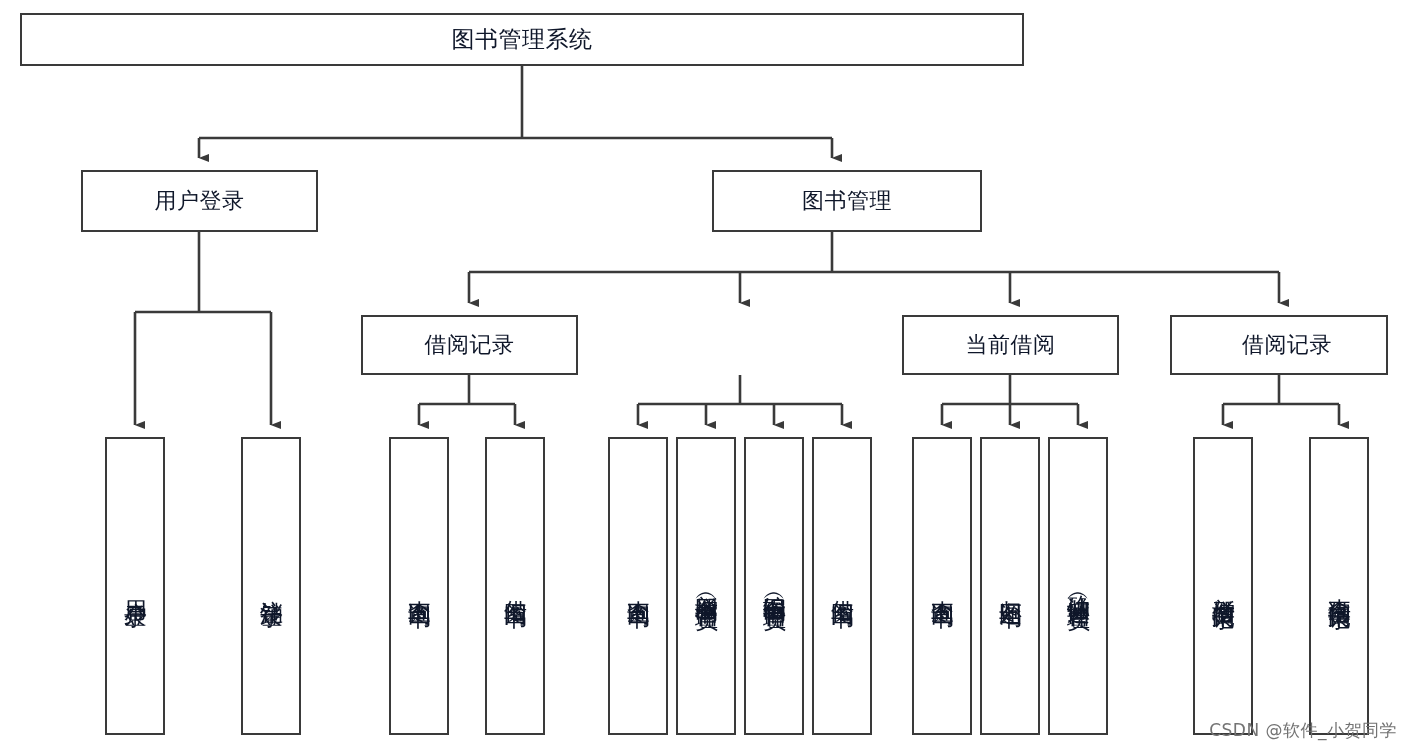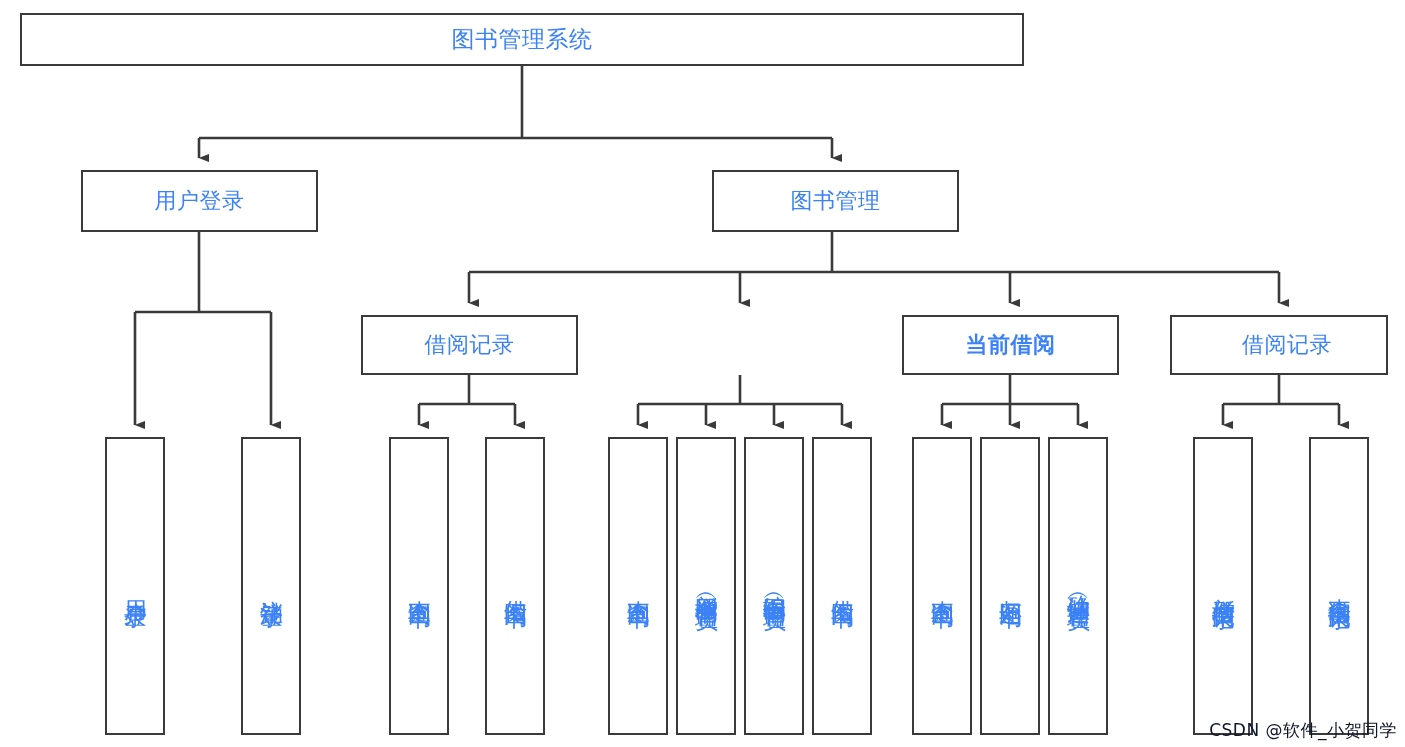--- a/index.html
+++ b/index.html
@@ -18,21 +18,21 @@
     overflow: hidden;
   }
   .node {
     position: absolute;
     box-sizing: border-box;
     background: #ffffff;
     border: 2.5px solid #3a3a3a;
     display: flex;
     align-items: center;
     justify-content: center;
-    color: #3b82f6;
+    color: #0f172a;
     z-index: 3;
   }
   .node .lbl {
     display: block;
     text-align: center;
     line-height: 1.28;
     letter-spacing: 0.5px;
   }
   
   .node.h .lbl {
@@ -61,21 +61,21 @@
     width: 1405px;
     height: 747px;
     z-index: 1;
     pointer-events: none;
   }
   #watermark {
     position: absolute;
     right: 8px;
     bottom: 5px;
     font-size: 17px;
-    color: #0f172a;
+    color: #737373;
     z-index: 9;
     white-space: nowrap;
     letter-spacing: 0.5px;
   }
 </style>
 </head>
 <body>
 
 <div id="canvas">
 
@@ -129,28 +129,28 @@
     </g>
   </svg>
 
   <div class="node h root" style="left:20px; top:13px; width:1004px; height:53px;">
     <span class="lbl">图书管理系统</span>
   </div>
 
   <div class="node h" style="left:81px; top:170px; width:237px; height:62px;">
     <span class="lbl">用户登录</span>
   </div>
-  <div class="node h" style="left:712px; top:170px; width:247px; height:62px;">
+  <div class="node h" style="left:712px; top:170px; width:270px; height:62px;">
     <span class="lbl">图书管理</span>
   </div>
 
   <div class="node h" style="left:361px; top:315px; width:217px; height:60px;">
     <span class="lbl">借阅记录</span>
   </div>
-  <div class="node h" style="left:902px; top:315px; width:217px; height:60px;font-weight:bold;">
+  <div class="node h" style="left:902px; top:315px; width:217px; height:60px;">
     <span class="lbl">当前借阅</span>
   </div>
   <div class="node h" style="left:1170px; top:315px; width:218px; height:60px;padding-left:16px;">
     <span class="lbl">借阅记录</span>
   </div>
 
   <div class="node v" style="left:105px; top:437px; width:60px; height:298px;">
     <span class="lbl">用户登录</span>
   </div>
   <div class="node v" style="left:241px; top:437px; width:60px; height:298px;">

